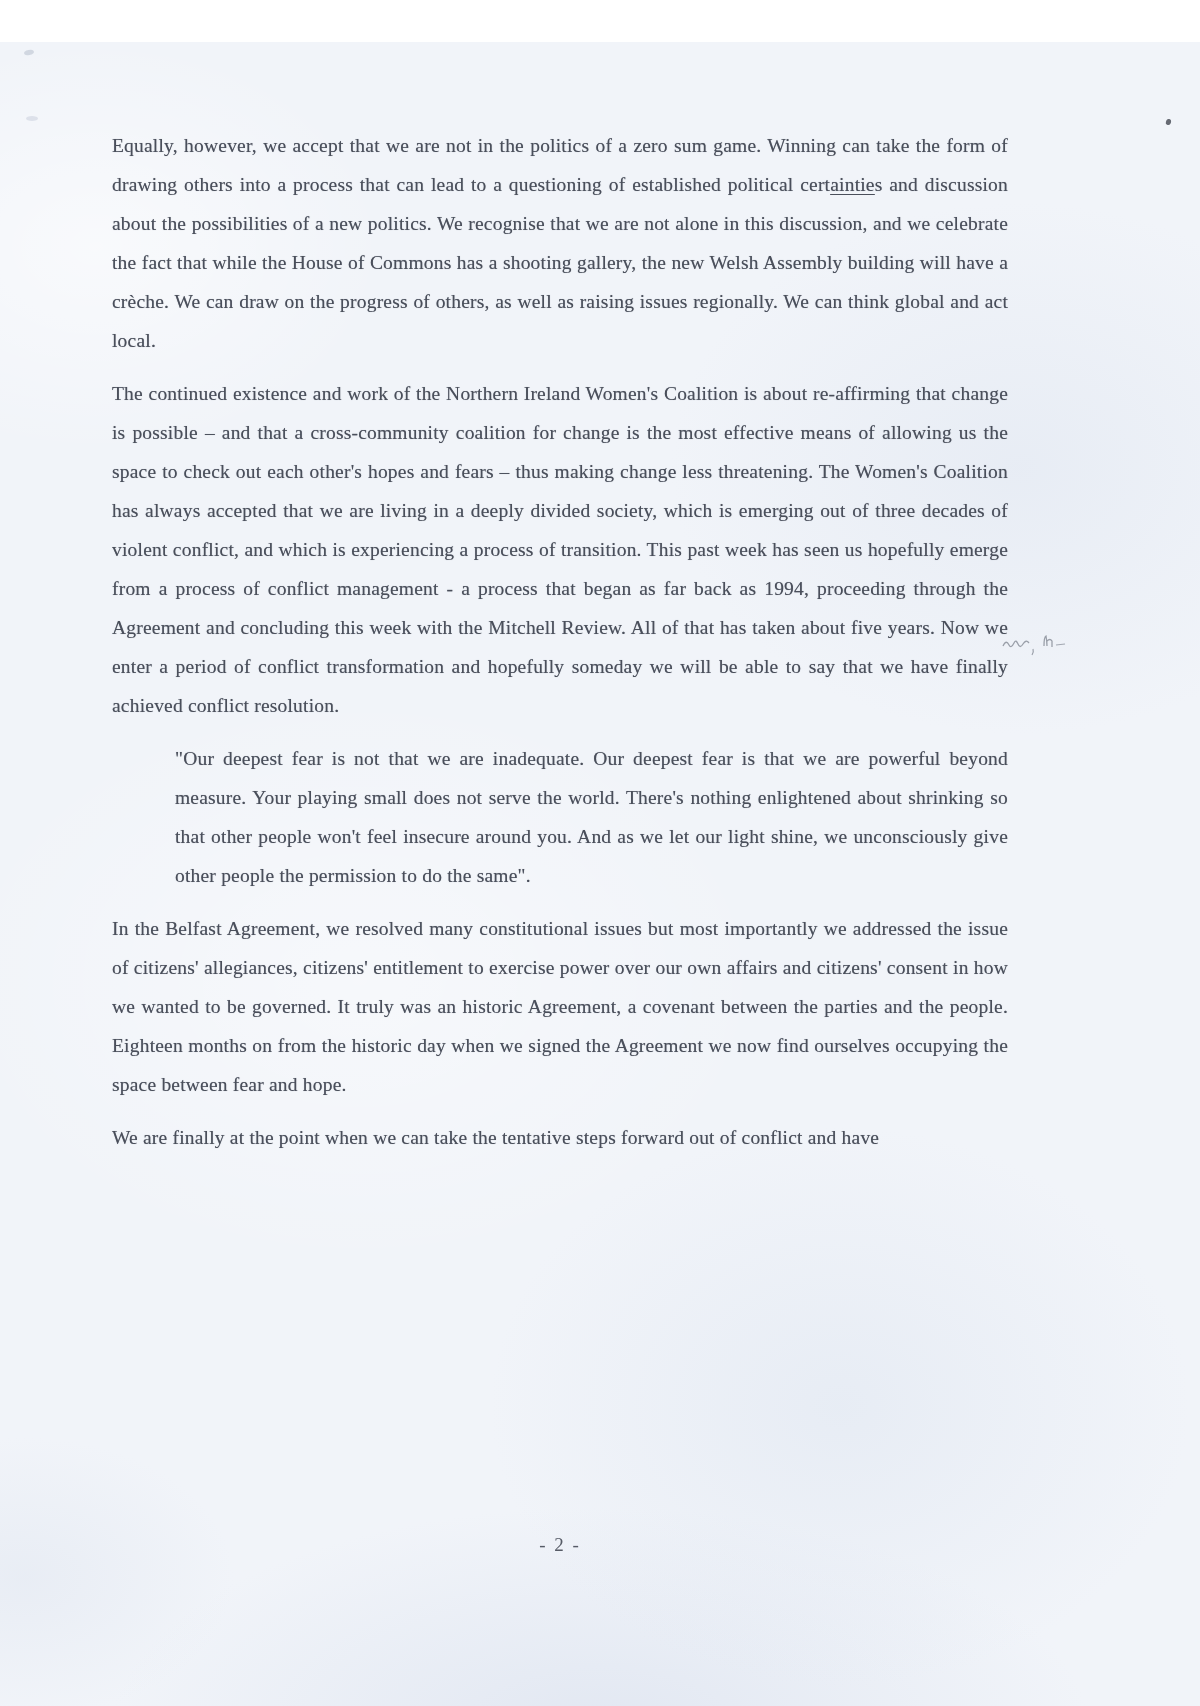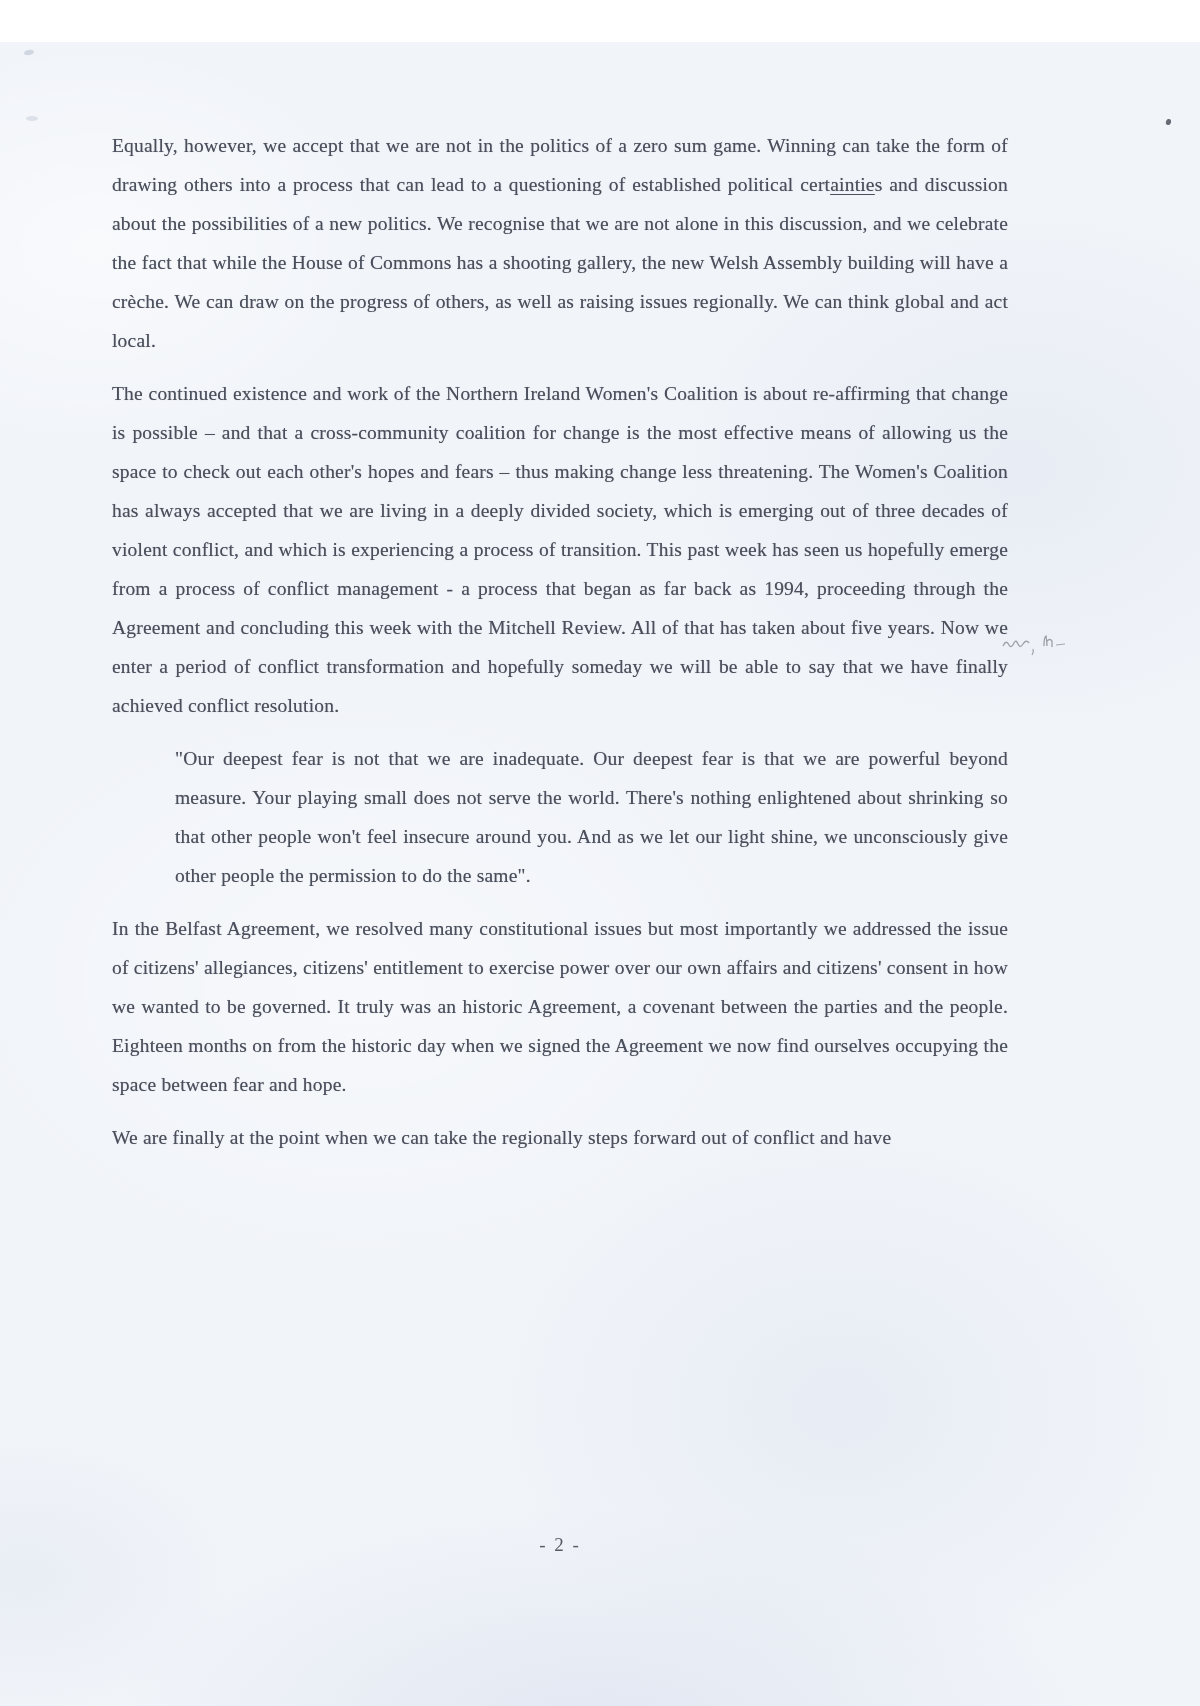--- a/index.html
+++ b/index.html
@@ -98,19 +98,19 @@
 
     <p><span>Equally, however, we accept that we are not in the politics of a zero sum game. Winning can take the form of drawing others into a process that can lead to a questioning of established political cert</span><span class="u-part">aintie</span><span>s and discussion about the possibilities of a new politics. We recognise that we are not alone in this discussion, and we celebrate the fact that while the House of Commons has a shooting gallery, the new Welsh Assembly building will have a crèche. We can draw on the progress of others, as well as raising issues regionally. We can think global and act local.</span></p>
 
     <p>The continued existence and work of the Northern Ireland Women's Coalition is about re-affirming that change is possible – and that a cross-community coalition for change is the most effective means of allowing us the space to check out each other's hopes and fears – thus making change less threatening. The Women's Coalition has always accepted that we are living in a deeply divided society, which is emerging out of three decades of violent conflict, and which is experiencing a process of transition. This past week has seen us hopefully emerge from a process of conflict management - a process that began as far back as 1994, proceeding through the Agreement and concluding this week with the Mitchell Review. All of that has taken about five years. Now we enter a period of conflict transformation and hopefully someday we will be able to say that we have finally achieved conflict resolution.</p>
 
 
     <blockquote>"Our deepest fear is not that we are inadequate.  Our deepest fear is that we are powerful beyond measure. Your playing small does not serve the world. There's nothing enlightened about shrinking so that other people won't feel insecure around you. And as we let our light shine, we unconsciously give other people the permission to do the same".</blockquote>
 
     <p>In the Belfast Agreement, we resolved many constitutional issues but most importantly we addressed the issue of citizens' allegiances, citizens' entitlement to exercise power over our own affairs and citizens' consent in how we wanted to be governed. It truly was an historic Agreement, a covenant between the parties and the people. Eighteen months on from the historic day when we signed the Agreement we now find ourselves occupying the space between fear and hope.</p>
 
-    <p>We are finally at the point when we can take the regionally steps forward out of conflict and have</p>
+    <p>We are finally at the point when we can take the tentative steps forward out of conflict and have</p>
 
   </main>
 
   <div class="page-number">- 2 -</div>
 
 </div>
 
 </body></html>

